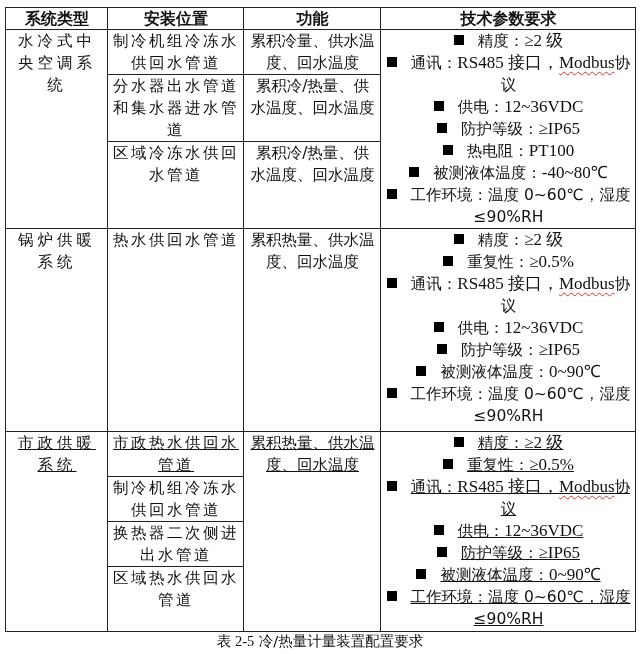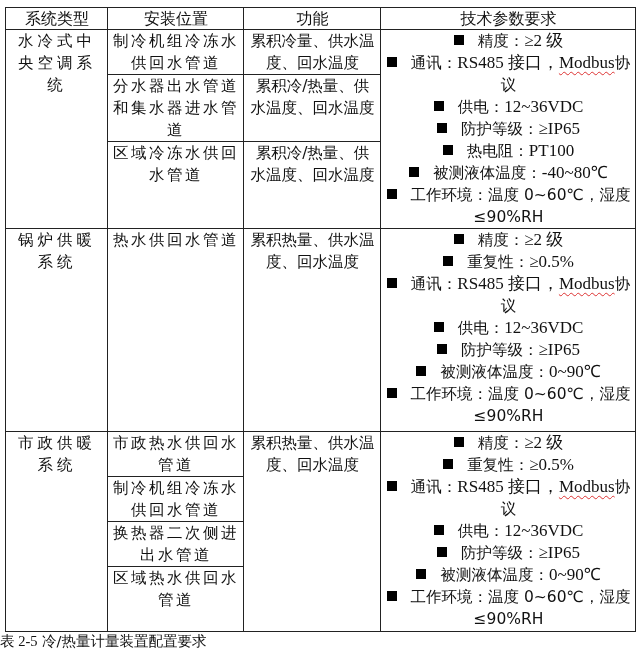--- a/index.html
+++ b/index.html
@@ -12,35 +12,35 @@
   }
   table.spec col.c1 { width: 102px; }
   table.spec col.c2 { width: 136px; }
   table.spec col.c3 { width: 137px; }
   table.spec col.c4 { width: 255px; }
   table.spec th, table.spec td {
     border: 1.5px solid #222; vertical-align: top; padding: 0 4px 0 5px;
     text-align: center; overflow: hidden;
   }
   table.spec th {
-    font-weight: normal; height: 21px; line-height: 21px;
+    font-weight: bold; height: 21px; line-height: 21px;
     font-size: 16px;
   }
   td.sys { letter-spacing: 4px; }
   td.loc { letter-spacing: 2.5px; }
   td.func { letter-spacing: 0px; }
   td.params { padding-left: 8px; padding-right: 2px; }
   .param-line { display: block; white-space: normal; }
   .bullet { display: inline-block; width: 10px; height: 10px; background: #000;
             margin-right: 14px; vertical-align: 1px; }
   .serif { font-family: "Liberation Serif", serif; font-size: 17px; }
   .squiggle { text-decoration: underline wavy #d33; text-decoration-thickness: 1px;
               text-underline-offset: 3px; }
   .caption {
-    position: absolute; left: 0; width: 640px; top: 630px; text-align: left;
+    position: absolute; left: 0; width: 640px; top: 630px; text-align: center;
     font-size: 14.5px; line-height: 22px; color: #111;
   }
   .caption .num { font-family: "Liberation Serif", serif; }
 </style>
 </head>
 <body>
 
 <table class="spec">
   <colgroup>
       <col class="c1">
@@ -89,21 +89,21 @@
         <span class="param-line"><span class="bullet"></span><span>精度：</span><span class="serif">≥2 级</span></span>
         <span class="param-line"><span class="bullet"></span><span>重复性：</span><span class="serif">≥0.5%</span></span>
         <span class="param-line"><span class="bullet"></span><span>通讯：</span><span class="serif">RS485 接口，</span><span class="serif squiggle">Modbus</span><span>协议</span></span>
         <span class="param-line"><span class="bullet"></span><span>供电：</span><span class="serif">12~36VDC</span></span>
         <span class="param-line"><span class="bullet"></span><span>防护等级：</span><span class="serif">≥IP65</span></span>
         <span class="param-line"><span class="bullet"></span><span>被测液体温度：</span><span class="serif">0~90℃</span></span>
         <span class="param-line"><span class="bullet"></span><span>工作环境：</span><span>温度 0~60℃，</span><span>湿度≤90%RH</span></span>
       </td>
     </tr>
 
-    <tr style="height:45px;">
+    <tr style="height:45px;text-decoration:underline;">
       <td class="sys" rowspan="4">市政供暖系统</td>
       <td class="loc">市政热水供回水管道</td>
       <td class="func" rowspan="4">累积热量、供水温度、回水温度</td>
       <td class="params" rowspan="4">
         <span class="param-line"><span class="bullet"></span><span>精度：</span><span class="serif">≥2 级</span></span>
         <span class="param-line"><span class="bullet"></span><span>重复性：</span><span class="serif">≥0.5%</span></span>
         <span class="param-line"><span class="bullet"></span><span>通讯：</span><span class="serif">RS485 接口，</span><span class="serif squiggle">Modbus</span><span>协议</span></span>
         <span class="param-line"><span class="bullet"></span><span>供电：</span><span class="serif">12~36VDC</span></span>
         <span class="param-line"><span class="bullet"></span><span>防护等级：</span><span class="serif">≥IP65</span></span>
         <span class="param-line"><span class="bullet"></span><span>被测液体温度：</span><span class="serif">0~90℃</span></span>

